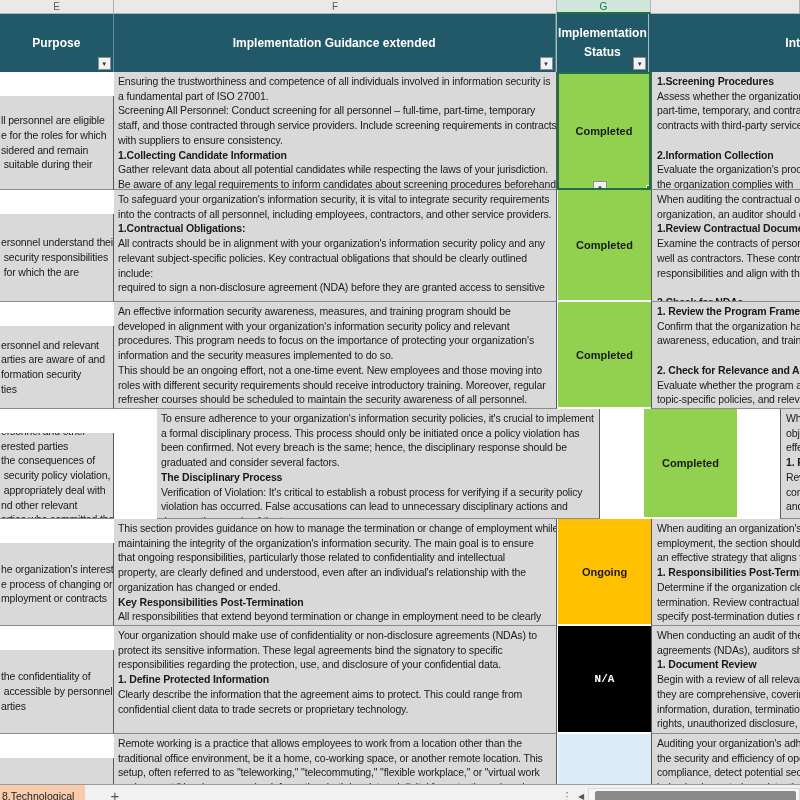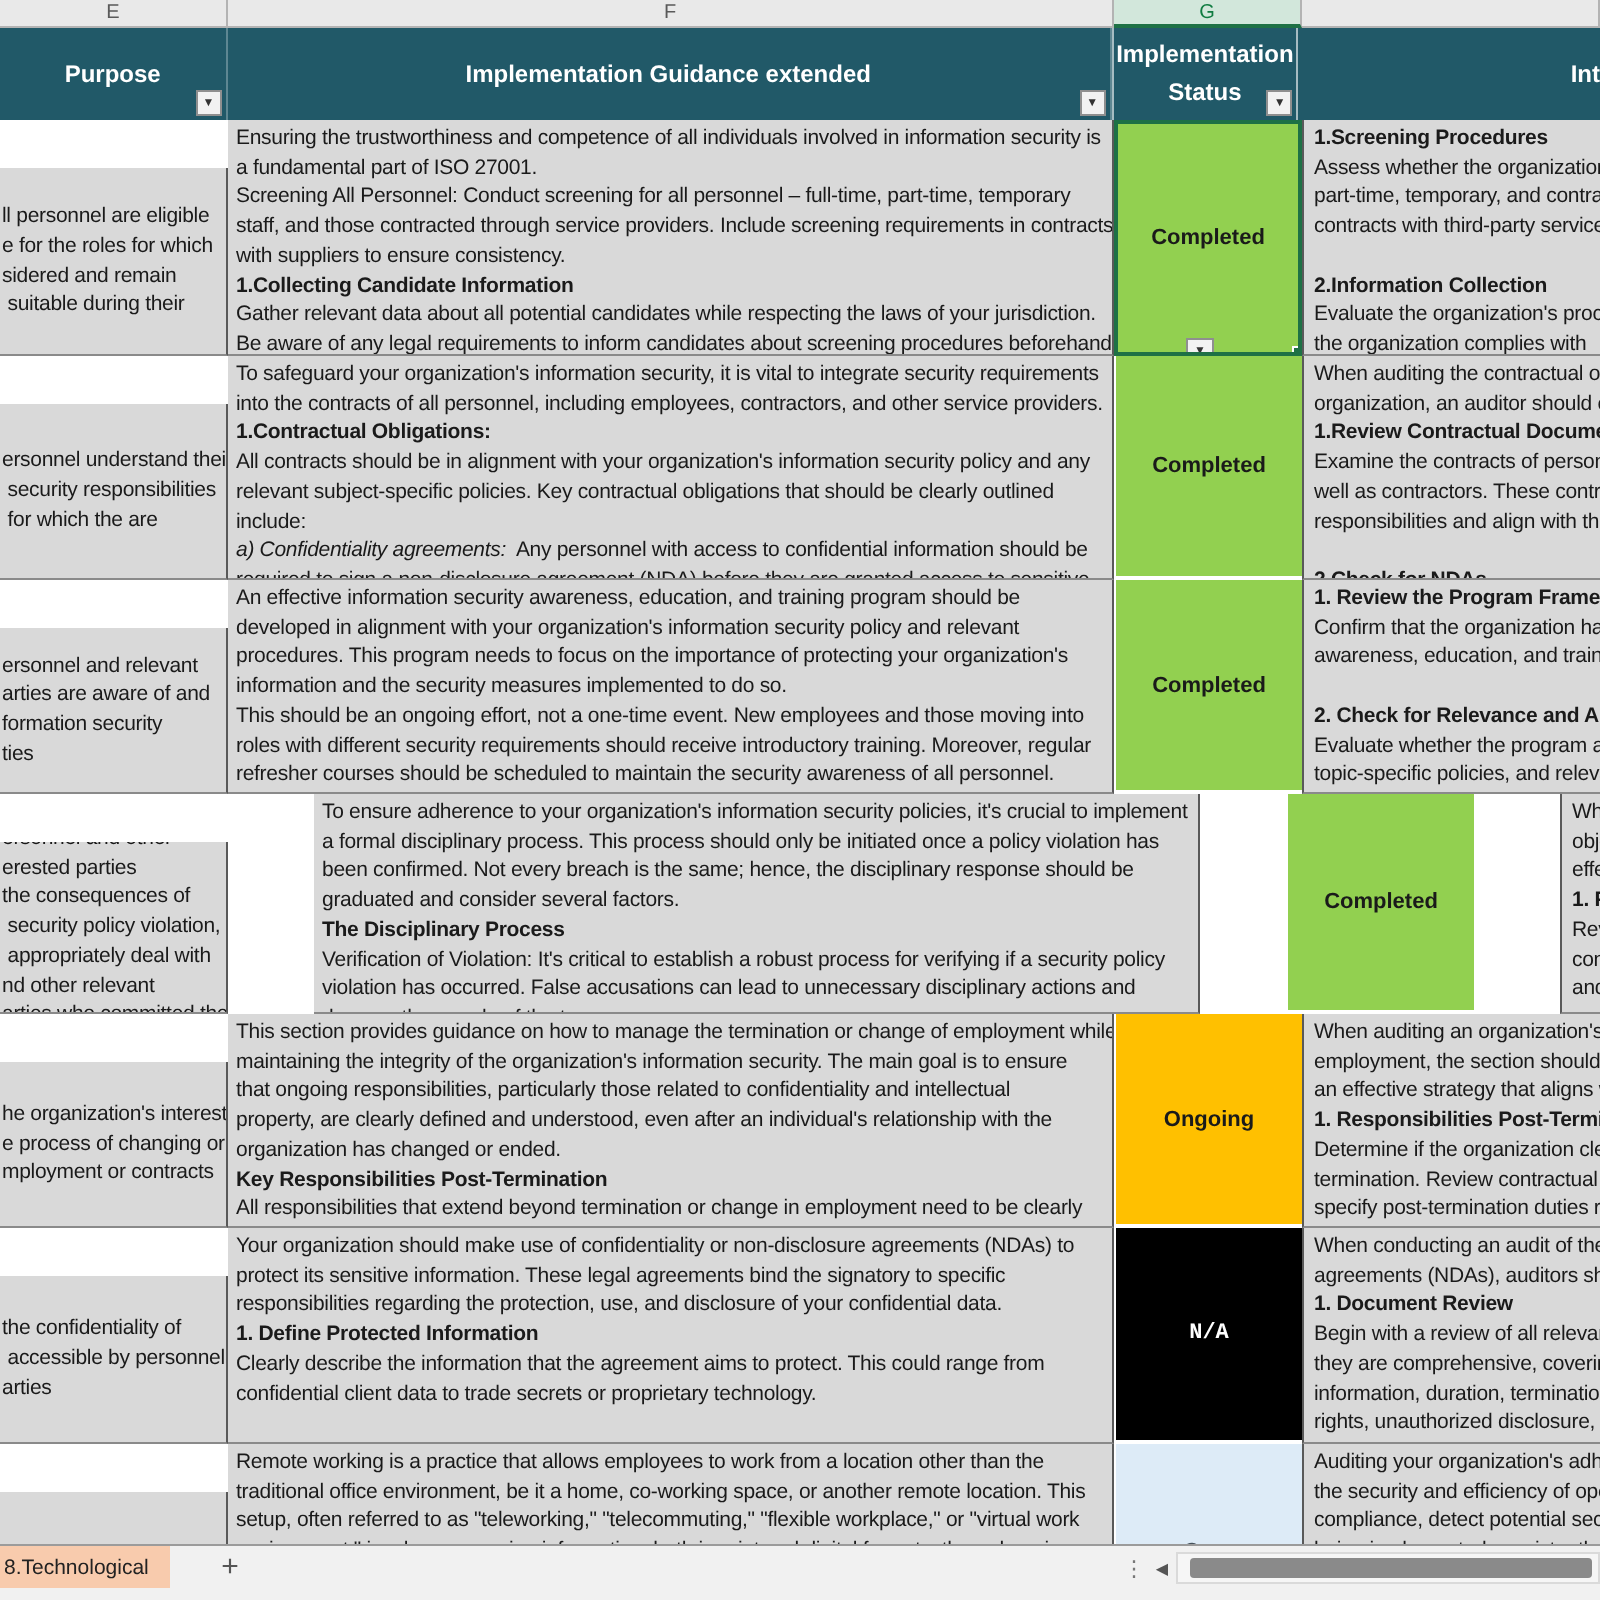--- a/index.html
+++ b/index.html
@@ -9,21 +9,21 @@
 
   
   .colstrip { display:flex; height:14px; background:#E9E9E9; }
   .colcell { border-right:1px solid #B3B3B3; border-bottom:1px solid #B3B3B3;
     font-size:10px; color:#5a5a5a; display:flex; align-items:center; justify-content:center; }
   .colcell.sel { background:#D2E7DB; color:var(--selcoltext); font-weight:400;
     border-bottom:2px solid var(--selgreen); }
   .w-e { width:114px; } .w-f { width:443px; } .w-g { width:94px; } .w-h { flex:1; }
 
   
-  .headerrow { display:flex; height:46px; background:var(--teal); }
+  .headerrow { display:flex; height:58px; background:var(--teal); }
   .hcell { position:relative; color:#fff; font-weight:700; font-size:12px;
     display:flex; align-items:center; justify-content:center; text-align:center;
     line-height:1.55; border-right:1px solid rgba(255,255,255,0.28); }
   .hcell.h-g { border-left:1px solid rgba(255,255,255,0.6); border-right:1px solid rgba(255,255,255,0.6); }
   .hcell.h-h { justify-content:flex-start; padding-left:136px; border-right:none; }
   .filterbtn { position:absolute; right:2px; bottom:2px; width:13px; height:13px;
     background:#F2F2F2; border:1px solid #8f8f8f; color:#333; font-size:6px;
     display:flex; align-items:center; justify-content:center; line-height:1; }
 
   
@@ -139,21 +139,20 @@
           <div class="tl"><span> security responsibilities</span></div>
           <div class="tl"><span> for which the are</span></div>
         </div>
         <div class="cell f">
           <div class="tl"><span>To safeguard your organization's information security, it is vital to integrate security requirements</span></div>
           <div class="tl"><span>into the contracts of all personnel, including employees, contractors, and other service providers.</span></div>
           <div class="tl"><span class="b">1.Contractual Obligations:</span></div>
           <div class="tl"><span>All contracts should be in alignment with your organization's information security policy and any</span></div>
           <div class="tl"><span>relevant subject-specific policies. Key contractual obligations that should be clearly outlined</span></div>
           <div class="tl"><span>include:</span></div>
-          <div class="tl"><span class="i">a) Confidentiality agreements:</span><span>  Any personnel with access to confidential information should be</span></div>
           <div class="tl"><span>required to sign a non-disclosure agreement (NDA) before they are granted access to sensitive</span></div>
         </div>
         <div class="cell g st-completed" style="background: rgb(146, 208, 80);">
           <span>Completed</span>
         </div>
         <div class="cell h">
           <div class="tl"><span>When auditing the contractual ob</span></div>
           <div class="tl"><span>organization, an auditor should c</span></div>
           <div class="tl"><span class="b">1.Review Contractual Documen</span></div>
           <div class="tl"><span>Examine the contracts of personn</span></div>
@@ -164,21 +163,21 @@
         </div>
       </div>
       <div class="row" style="height: 107px;">
         <div class="cell e">
           <div class="tl"><span>ersonnel and relevant</span></div>
           <div class="tl"><span>arties are aware of and</span></div>
           <div class="tl"><span>formation security</span></div>
           <div class="tl"><span>ties</span></div>
         </div>
         <div class="cell f">
-          <div class="tl"><span>An effective information security awareness, education, and training program should be</span></div>
+          <div class="tl"><span>An effective information security awareness, measures, and training program should be</span></div>
           <div class="tl"><span>developed in alignment with your organization's information security policy and relevant</span></div>
           <div class="tl"><span>procedures. This program needs to focus on the importance of protecting your organization's</span></div>
           <div class="tl"><span>information and the security measures implemented to do so.</span></div>
           <div class="tl"><span>This should be an ongoing effort, not a one-time event. New employees and those moving into</span></div>
           <div class="tl"><span>roles with different security requirements should receive introductory training. Moreover, regular</span></div>
           <div class="tl"><span>refresher courses should be scheduled to maintain the security awareness of all personnel.</span></div>
           <div class="tl"><span>Assessments should be conducted at the end of each training session to evaluate its</span></div>
         </div>
         <div class="cell g st-completed" style="background: rgb(146, 208, 80);">
           <span>Completed</span>

